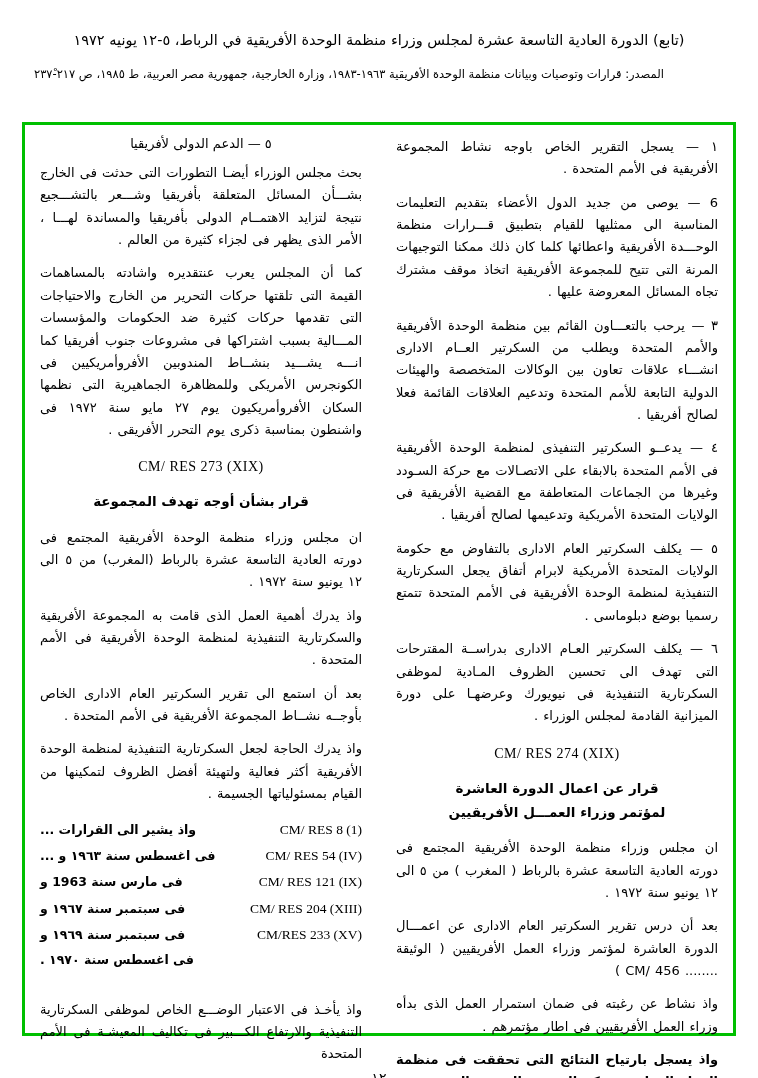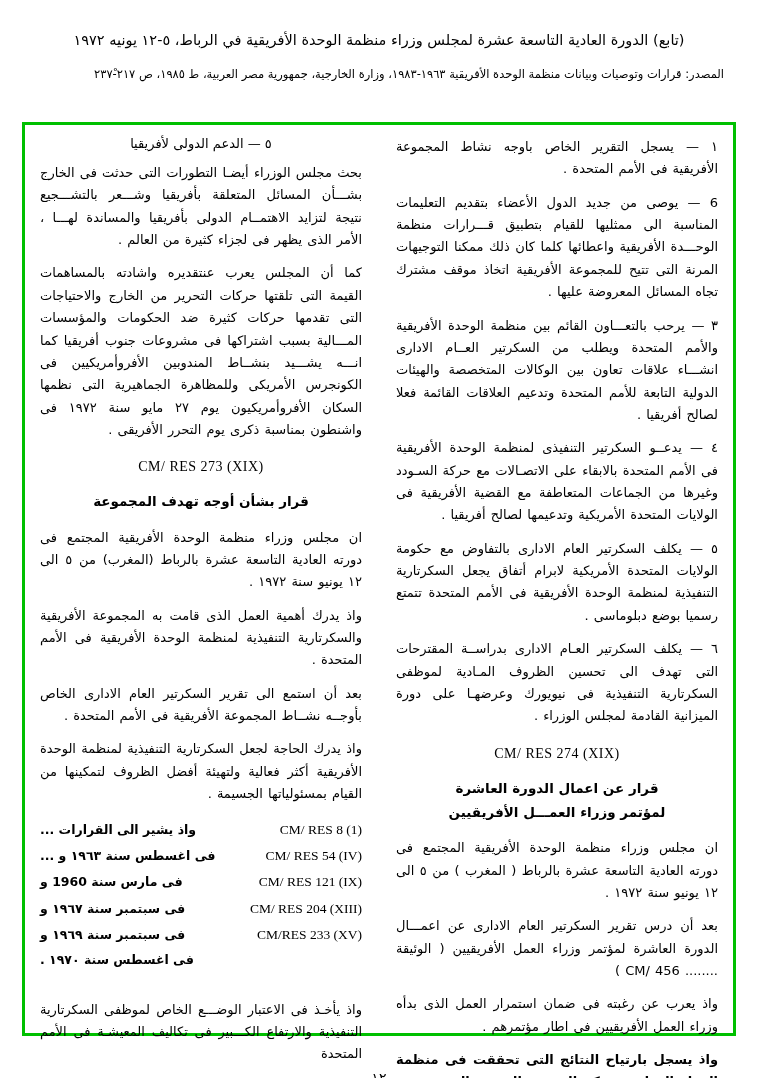--- a/index.html
+++ b/index.html
@@ -23,21 +23,21 @@
   }
   .header-title {
     text-align: center;
     font-weight: normal;
     font-size: 14.5px;
     margin: 30px 34px 14px 34px;
     line-height: 1.5;
     letter-spacing: 0px;
   }
   .header-source {
-    text-align: right;
+    text-align: left;
     font-size: 11.5px;
     margin: 9px 34px 0 34px;
     line-height: 1.5;
   }
   .frame {
     position: absolute;
     top: 92px;
     right: 22px;
     left: 22px;
     bottom: 72px;
@@ -151,21 +151,21 @@
       <div class="para">٦ — يكلف السكرتير العـام الادارى بدراســة المقترحات التى تهدف الى تحسين الظروف المـادية لموظفى السكرتارية التنفيذية فى نيويورك وعرضهـا على دورة الميزانية القادمة لمجلس الوزراء .</div>
 
       <div class="res-code">CM/ RES 274 (XIX)</div>
       <div class="res-title">
         <div>قرار عن اعمال الدورة العاشرة</div>
         <div>لمؤتمر وزراء العمـــل الأفريقيين</div>
       </div>
 
       <div class="para">ان مجلس وزراء منظمة الوحدة الأفريقية المجتمع فى دورته العادية التاسعة عشرة بالرباط ( المغرب ) من ٥ الى ١٢ يونيو سنة ١٩٧٢ .</div>
       <div class="para">بعد أن درس تقرير السكرتير العام الادارى عن اعمـــال الدورة العاشرة لمؤتمر وزراء العمل الأفريقيين ( الوئيقة ........ CM/ 456 )</div>
-      <div class="para">واذ يعرب عن رغبته فى ضمان استمرار العمل الذى بدأه وزراء العمل الأفريقيين فى اطار مؤتمرهم .</div>
+      <div class="para">واذ نشاط عن رغبته فى ضمان استمرار العمل الذى بدأه وزراء العمل الأفريقيين فى اطار مؤتمرهم .</div>
 
       <div class="para bold">واذ يسجل بارتياح النتائج التى تحققت فى منظمة العمل الدولية ومركز التدريب الفنى والمهنى فى تورينو وذلك بفضل العمل الذى قام به وزراء العمل الأفريقيين.</div>
     </div>
 
     <div class="col">
       <div class="section-head">٥ — الدعم الدولى لأفريقيا</div>
 
       <div class="para">بحث مجلس الوزراء أيضـا التطورات التى حدثت فى الخارج بشـــأن المسائل المتعلقة بأفريقيا وشـــعر بالتشـــجيع نتيجة لتزايد الاهتمــام الدولى بأفريقيا والمساندة لهـــا ، الأمر الذى يظهر فى لجزاء كثيرة من العالم .</div>
       <div class="para">كما أن المجلس يعرب عنتقديره واشادته بالمساهمات القيمة التى تلقتها حركات التحرير من الخارج والاحتياجات التى تقدمها حركات كثيرة ضد الحكومات والمؤسسات المـــالية بسبب اشتراكها فى مشروعات جنوب أفريقيا كما انـــه يشـــيد بنشــاط المندوبين الأفروأمريكيين فى الكونجرس الأمريكى وللمظاهرة الجماهيرية التى نظمها السكان الأفروأمريكيون يوم ٢٧ مايو سنة ١٩٧٢ فى واشنطون بمناسبة ذكرى يوم التحرر الأفريقى .</div>
 
@@ -183,21 +183,21 @@
         <div class="ref-row">
           <div class="ref-code">CM/ RES 8  (1)</div>
           <div class="ref-date">واذ يشير الى القرارات  ...</div>
         </div>
         <div class="ref-row">
           <div class="ref-code">CM/ RES 54  (IV)</div>
           <div class="ref-date">فى اغسطس سنة ١٩٦٣ و ...</div>
         </div>
         <div class="ref-row">
           <div class="ref-code">CM/ RES 121  (IX)</div>
-          <div class="ref-date">فى مارس سنة 1960 و</div>
+          <div class="ref-date">فى مارس سنة 1963 و</div>
         </div>
         <div class="ref-row">
           <div class="ref-code">CM/ RES 204  (XIII)</div>
           <div class="ref-date">فى سبتمبر سنة ١٩٦٧ و</div>
         </div>
         <div class="ref-row">
           <div class="ref-code">CM/RES 233  (XV)</div>
           <div class="ref-date">فى سبتمبر سنة ١٩٦٩ و</div>
         </div>
         <div class="ref-row">

